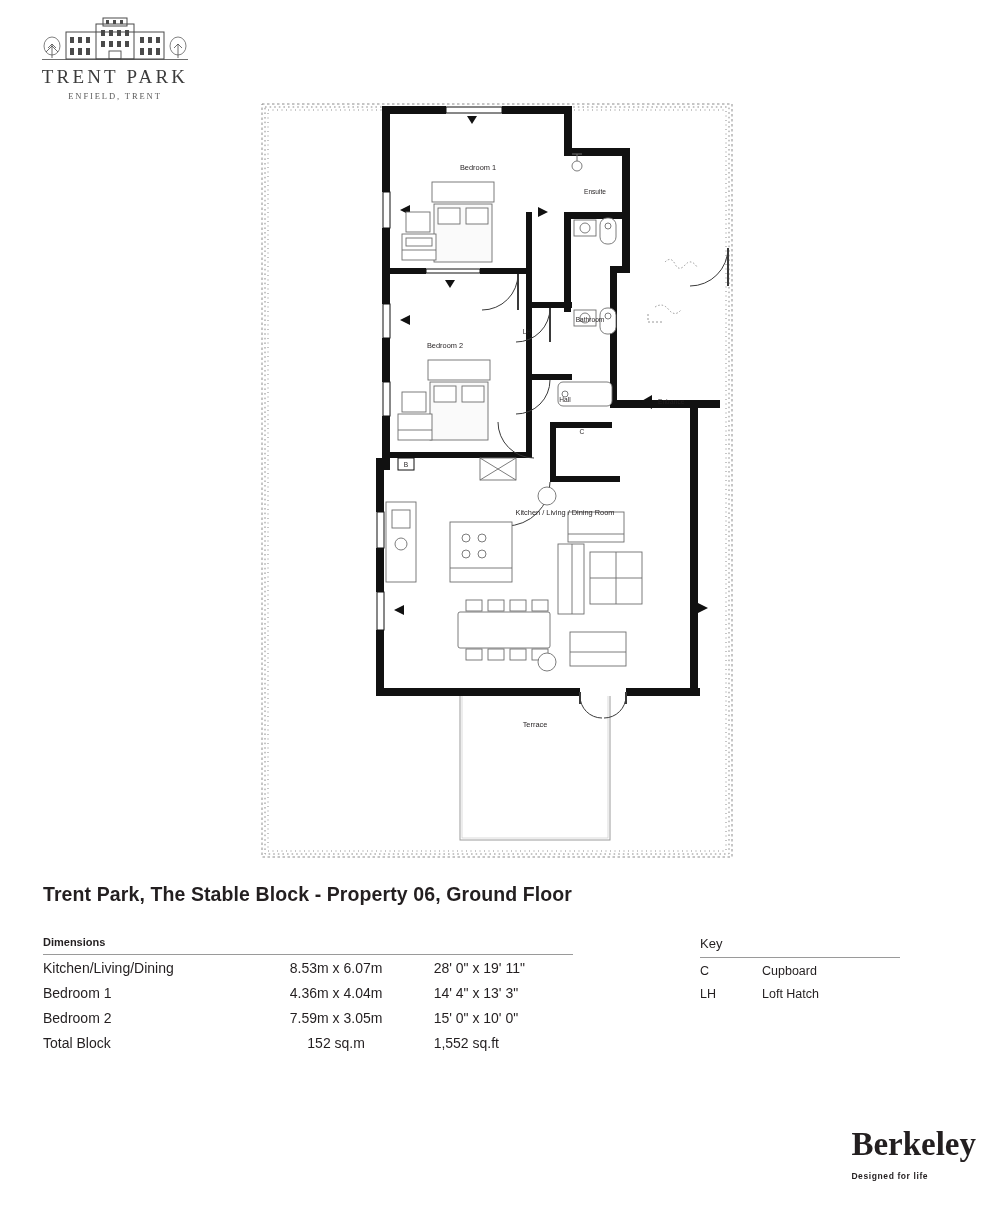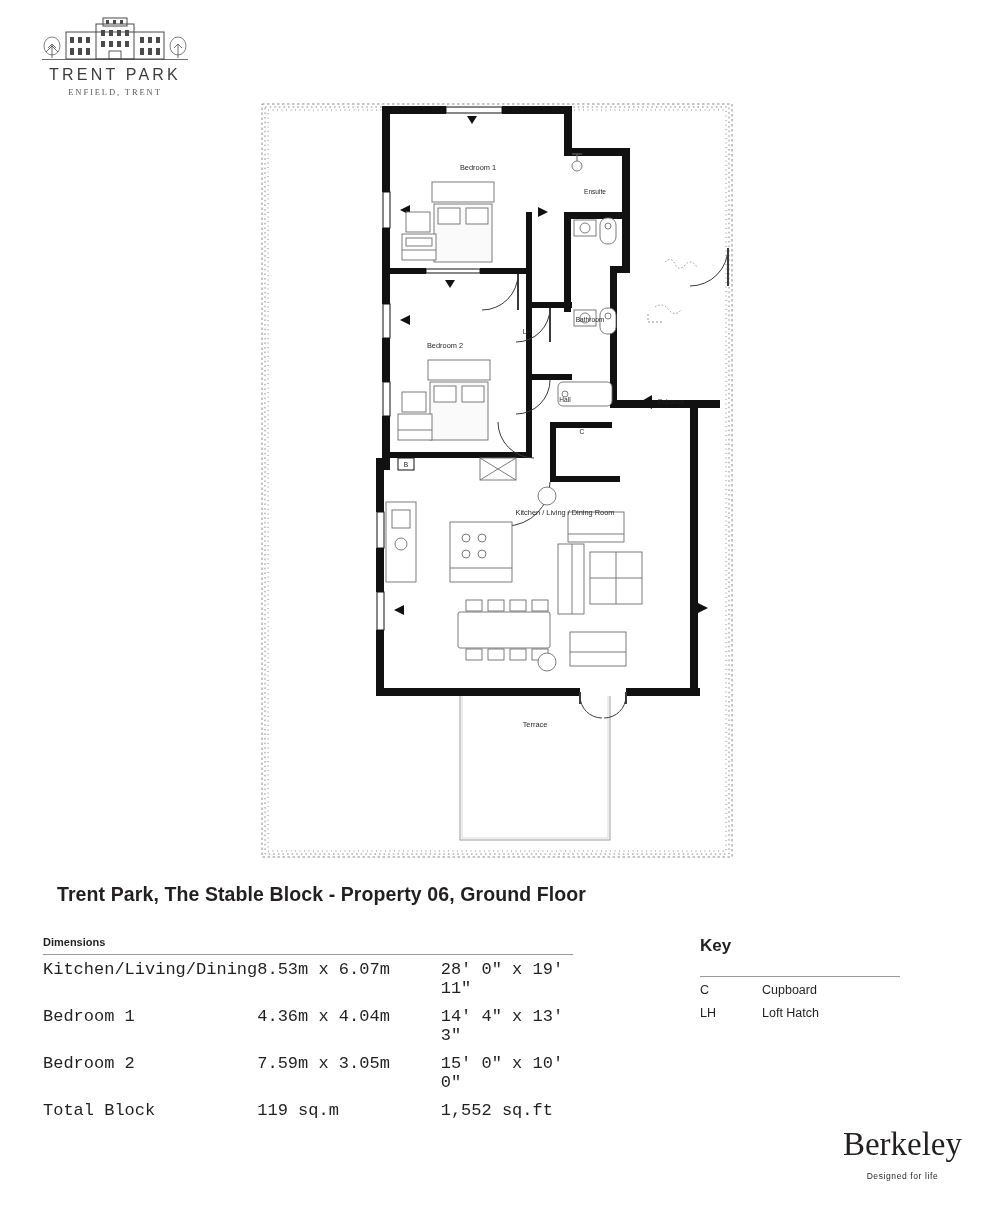--- a/index.html
+++ b/index.html
@@ -17,22 +17,22 @@
   
   .logo {
     position: absolute;
     left: 40px;
     top: 14px;
     width: 150px;
     text-align: center;
   }
   .logo-mark { width: 150px; height: 50px; display: block; }
   .logo-name {
-    font-family: Liberation Sans, sans-serif;
-    font-size: 16px;
+    font-family: Liberation Serif, serif;
+    font-size: 19px;
     letter-spacing: 3.2px;
     color: #3c3c3c;
     margin-top: 2px;
     white-space: nowrap;
   }
   .logo-sub {
     font-family: "Liberation Serif", serif;
     font-size: 8.5px;
     letter-spacing: 1.9px;
     color: #5a5a5a;
@@ -46,21 +46,21 @@
     left: 250px;
     top: 92px;
     width: 510px;
     height: 780px;
   }
   .plan-svg { display: block; }
 
   
   .plan-title {
     position: absolute;
-    left: 57px;
+    left: 43px;
     top: 883px;
     font-size: 19.5px;
     font-weight: bold;
     letter-spacing: 0.1px;
     color: #231f20;
   }
 
   
   .dims {
     position: absolute;
@@ -70,57 +70,57 @@
   }
   .dims-head {
     font-size: 11px;
     font-weight: bold;
     padding-bottom: 6px;
     border-bottom: 1px solid #9a9a9a;
     margin-bottom: 0;
   }
   .dims table { border-collapse: collapse; width: 100%; }
   .dims td {
-    font-size: 17px;
+    font-size: 14px;
     padding: 5px 0 4px 0;
     vertical-align: top;
     color: #231f20;
-    font-family: Liberation Mono, monospace;
   }
   .dims td.c1 { width: 196px; }
-  .dims td.c2 { width: 196px; }
+  .dims td.c2 { width: 196px; text-align: center; }
   .dims td.c3 { width: 140px; }
 
   
   .key {
     position: absolute;
     left: 700px;
     top: 936px;
     width: 200px;
   }
   .key-head {
-    font-size: 17px;
-    font-weight: bold;
-    padding-bottom: 20px;
+    font-size: 13px;
+    font-weight: normal;
+    padding-bottom: 6px;
     border-bottom: 1px solid #9a9a9a;
   }
   .key table { border-collapse: collapse; width: 100%; }
   .key td {
     font-size: 12.5px;
     padding: 6px 0 3px 0;
     vertical-align: top;
   }
   .key td.k1 { width: 62px; }
 
   
   .berkeley {
     position: absolute;
-    right: 38px;
+    right: 24px;
     bottom: 28px;
-    text-align: center;
+    text-align: left;
+    font-weight: bold;
   }
   .berkeley-name {
     font-family: "Liberation Serif", serif;
     font-size: 33px;
     color: #231f20;
     line-height: 1;
     letter-spacing: 0px;
   }
   .berkeley-tag {
     font-family: "Liberation Sans", sans-serif;
@@ -402,21 +402,21 @@
         <td class="c2">4.36m x 4.04m</td>
         <td class="c3">14' 4" x 13' 3"</td>
       </tr>
       <tr>
         <td class="c1">Bedroom 2</td>
         <td class="c2">7.59m x 3.05m</td>
         <td class="c3">15' 0" x 10' 0"</td>
       </tr>
       <tr>
         <td class="c1">Total Block</td>
-        <td class="c2">119 sq.m</td>
+        <td class="c2">152 sq.m</td>
         <td class="c3">1,552 sq.ft</td>
       </tr>
     </tbody>
   </table>
 </div>
 
 <div class="key">
   <div class="key-head">Key</div>
   <table>
     <tbody>

